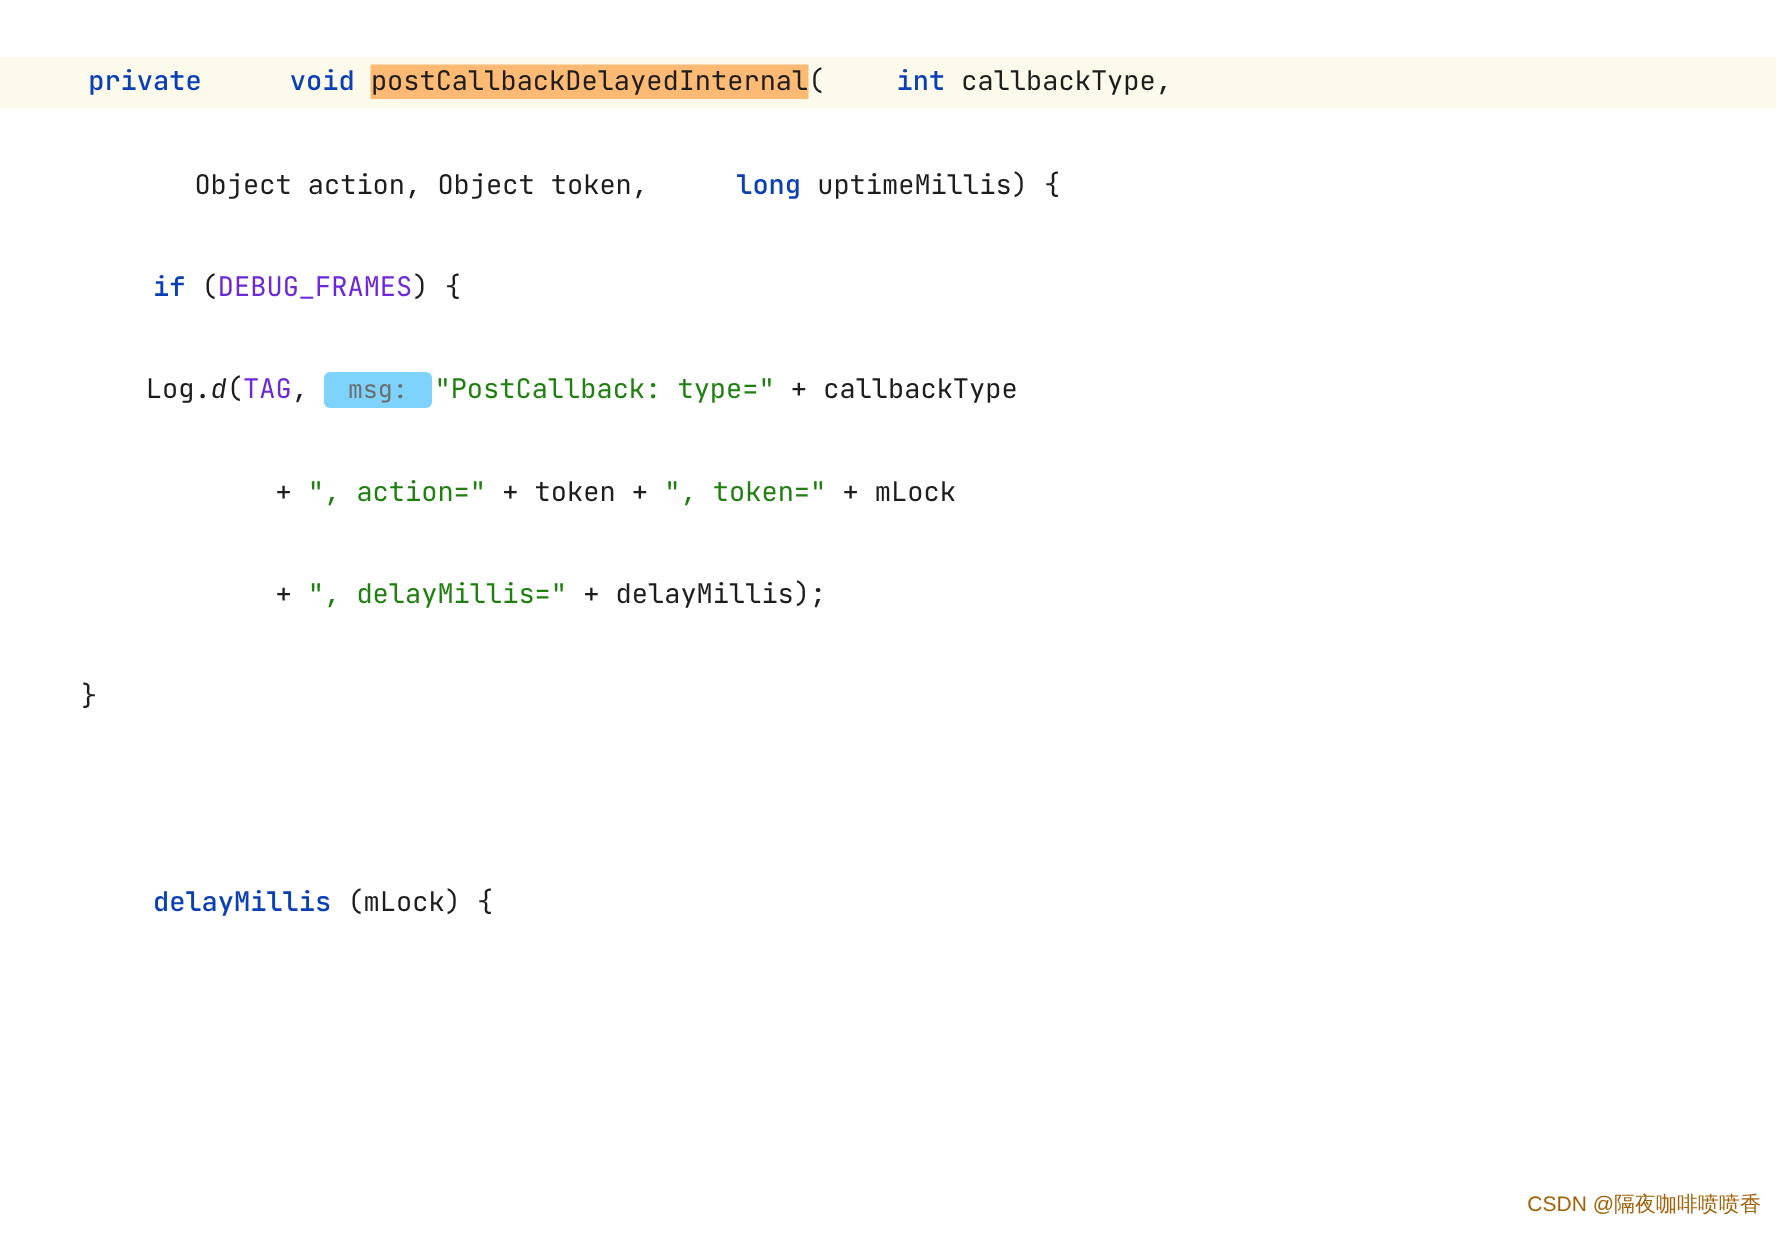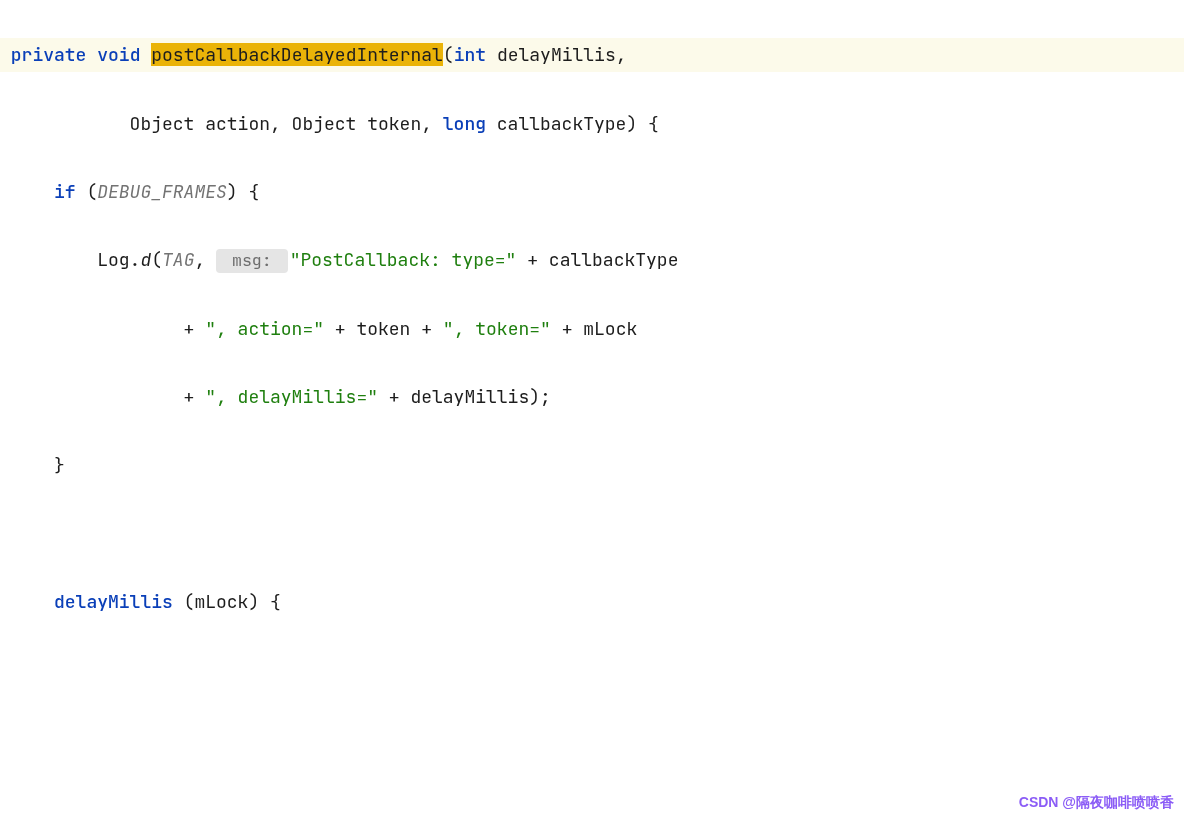--- a/index.html
+++ b/index.html
@@ -15,51 +15,50 @@
   }
   .code-area {
     padding: 4px 0 0 0;
     white-space: pre;
     color: #1d1d1d;
   }
   .line { position: relative; }
   .hl-line {
     background: #fcfaea;
   }
-  .kw { color: #0a3fb8; font-weight: 500; }
-  .mname-hl { background: #eab308; }
-  .italic-const { color: #737373; font-style: italic; }
+  .kw { color: #0a3fb8; font-weight: 500; margin-left: 48px; }
+  .mname-hl { background: #fdba74; }
+  .italic-const { color: #6d28d9; }
   .italic-call { color: #1d1d1d; font-style: italic; }
   .str { color: #1f7f0f; }
   .param-hint {
     display: inline-block;
-    background: #e5e5e5;
+    background: #7dd3fc;
     color: #6e6e6e;
     border-radius: 4px;
     padding: 0 6px;
     margin: 0 2px 0 0;
     font-size: 0.92em;
     line-height: 1.4;
   }
   .watermark {
     position: absolute;
     right: 10px;
     bottom: 8px;
-    color: #8b5cf6;
+    color: #a16207;
     font-size: 14px;
     font-family: sans-serif;
-    font-weight: bold;
   }
 </style>
 </head>
 <body>
 
 <div class="code-area">
-<div class="line hl-line"> <span class="kw">private</span> <span class="kw">void</span> <span class="mname-hl">postCallbackDelayedInternal</span><span>(</span><span class="kw">int</span><span> delayMillis,</span></div>
-<div class="line"><span>            Object action, Object token, </span><span class="kw">long</span><span> callbackType) {</span></div>
+<div class="line hl-line"> <span class="kw">private</span> <span class="kw">void</span> <span class="mname-hl">postCallbackDelayedInternal</span><span>(</span><span class="kw">int</span><span> callbackType,</span></div>
+<div class="line"><span>            Object action, Object token, </span><span class="kw">long</span><span> uptimeMillis) {</span></div>
 <div class="line">     <span class="kw">if</span><span> (</span><span class="italic-const">DEBUG_FRAMES</span><span>) {</span></div>
 <div class="line">         <span>Log.</span><span class="italic-call">d</span><span>(</span><span class="italic-const">TAG</span><span>, </span><span class="param-hint"> msg: </span><span class="str">"PostCallback: type="</span><span> + callbackType</span></div>
 <div class="line">                 + <span class="str">", action="</span><span> + token + </span><span class="str">", token="</span><span> + mLock</span></div>
 <div class="line">                 + <span class="str">", delayMillis="</span><span> + delayMillis);</span></div>
 <div class="line">     <span>}</span></div>
 <div class="line">&nbsp;</div>
 <div class="line">     <span class="kw">delayMillis</span><span> (mLock) {</span></div>
 
 
 

